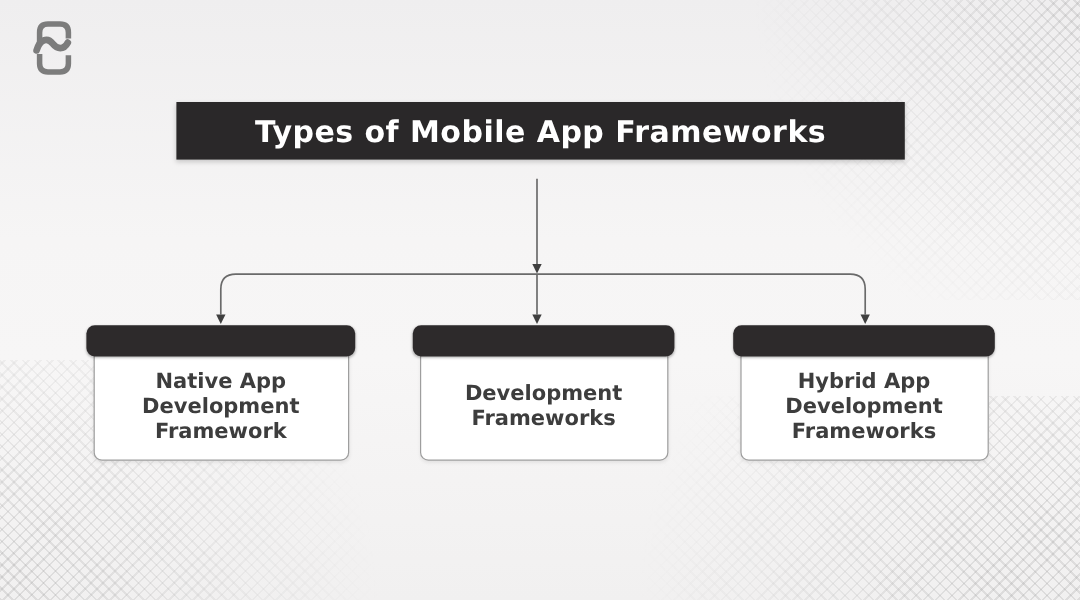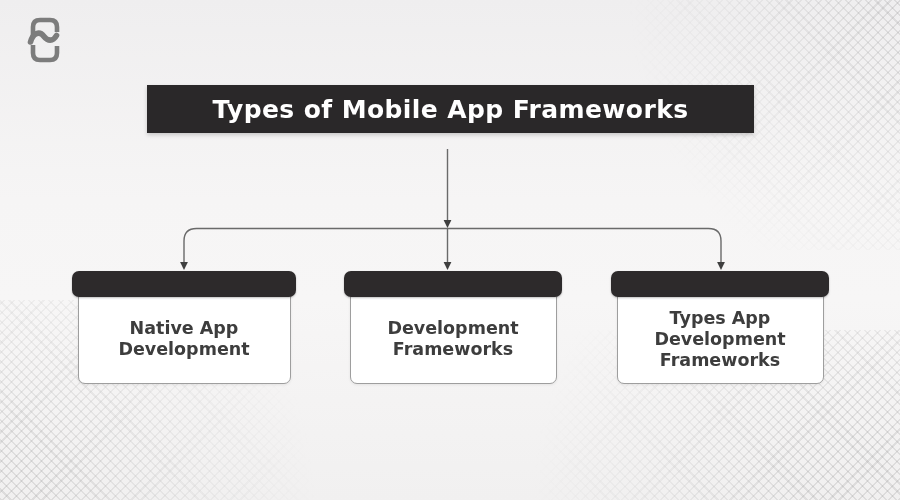--- a/index.html
+++ b/index.html
@@ -93,33 +93,34 @@
       <polygon points="443.6,262 451.4,262 447.5,270"></polygon>
       <polygon points="717.1,262 724.9,262 721,270"></polygon>
     </g>
   </svg>
 
   <div class="node n0">
     <div class="node-header"></div>
     <div class="node-body">
       <div class="node-line">Native App</div>
       <div class="node-line">Development</div>
+      <div class="node-line">Framework</div>
     </div>
   </div>
 
   <div class="node n1">
     <div class="node-header"></div>
     <div class="node-body">
       <div class="node-line">Development</div>
       <div class="node-line">Frameworks</div>
     </div>
   </div>
 
   <div class="node n2">
     <div class="node-header"></div>
     <div class="node-body">
-      <div class="node-line">Types App</div>
+      <div class="node-line">Hybrid App</div>
       <div class="node-line">Development</div>
       <div class="node-line">Frameworks</div>
     </div>
   </div>
 
 </div>
 
 </body></html>

